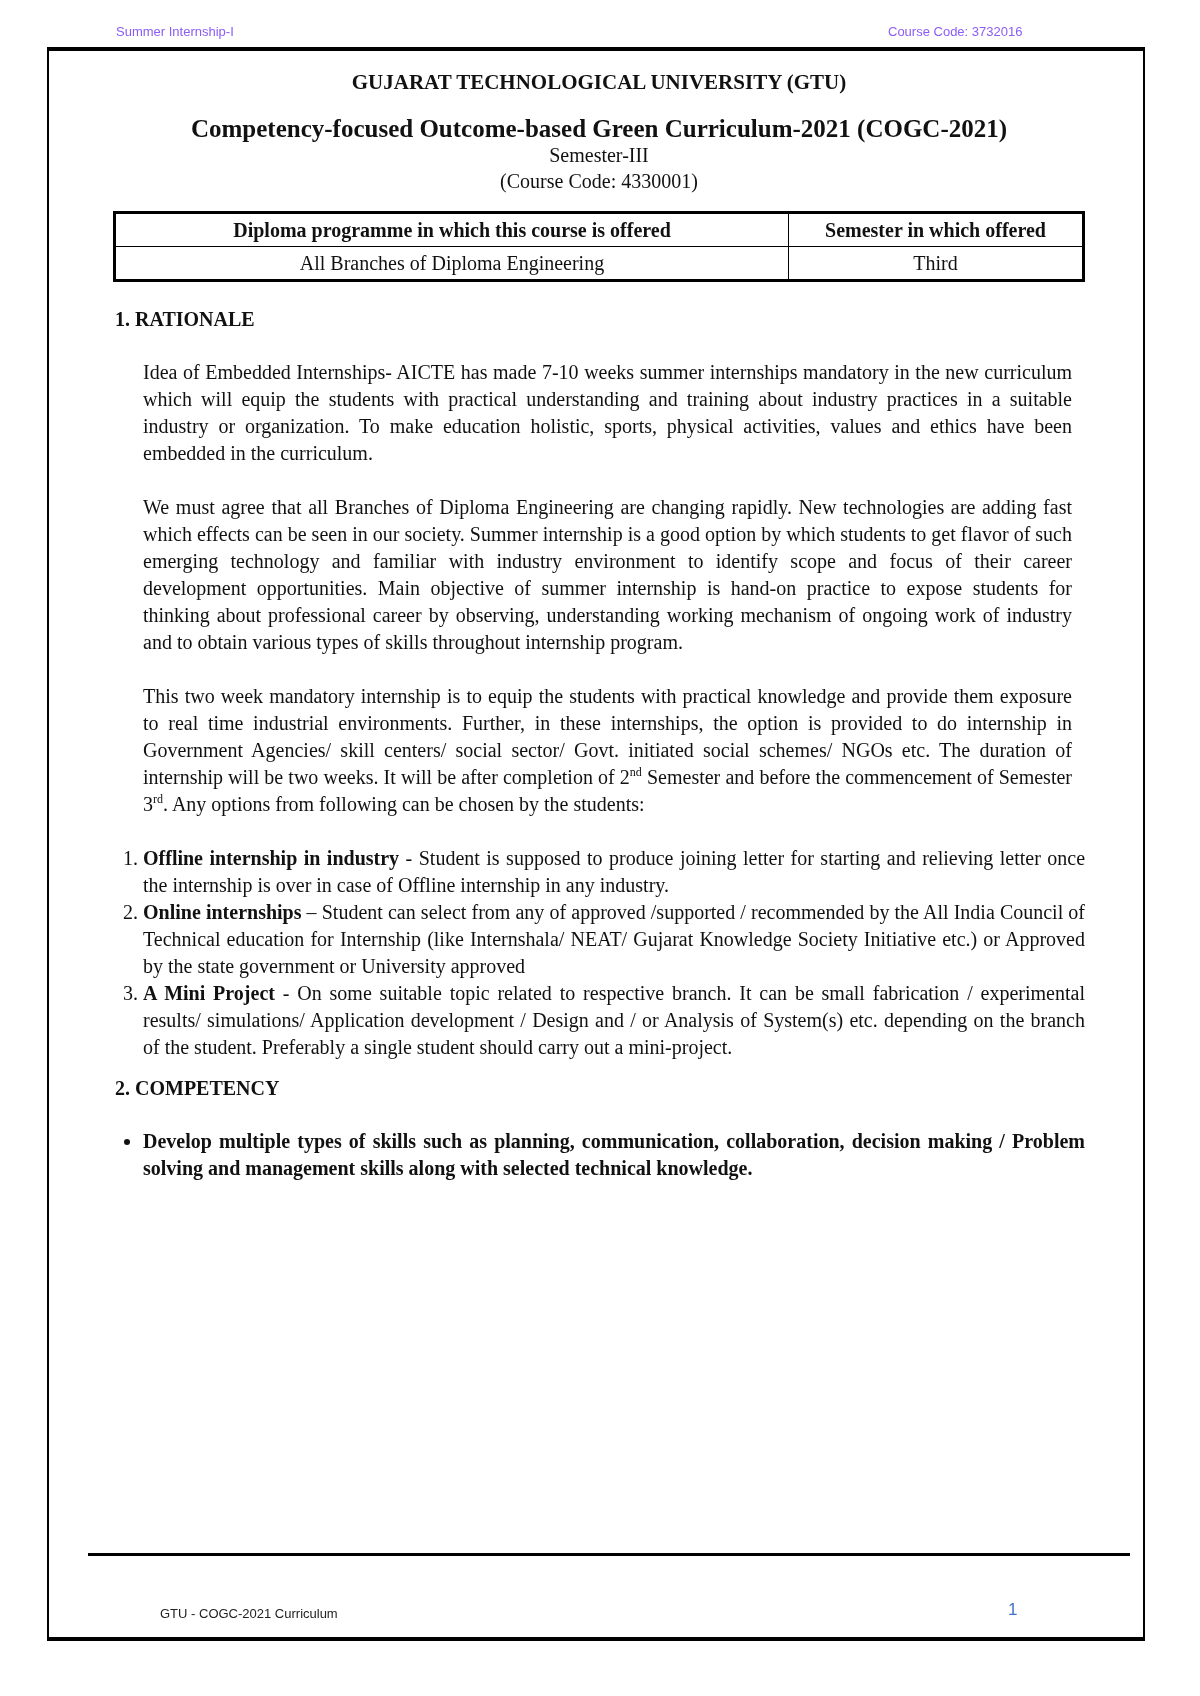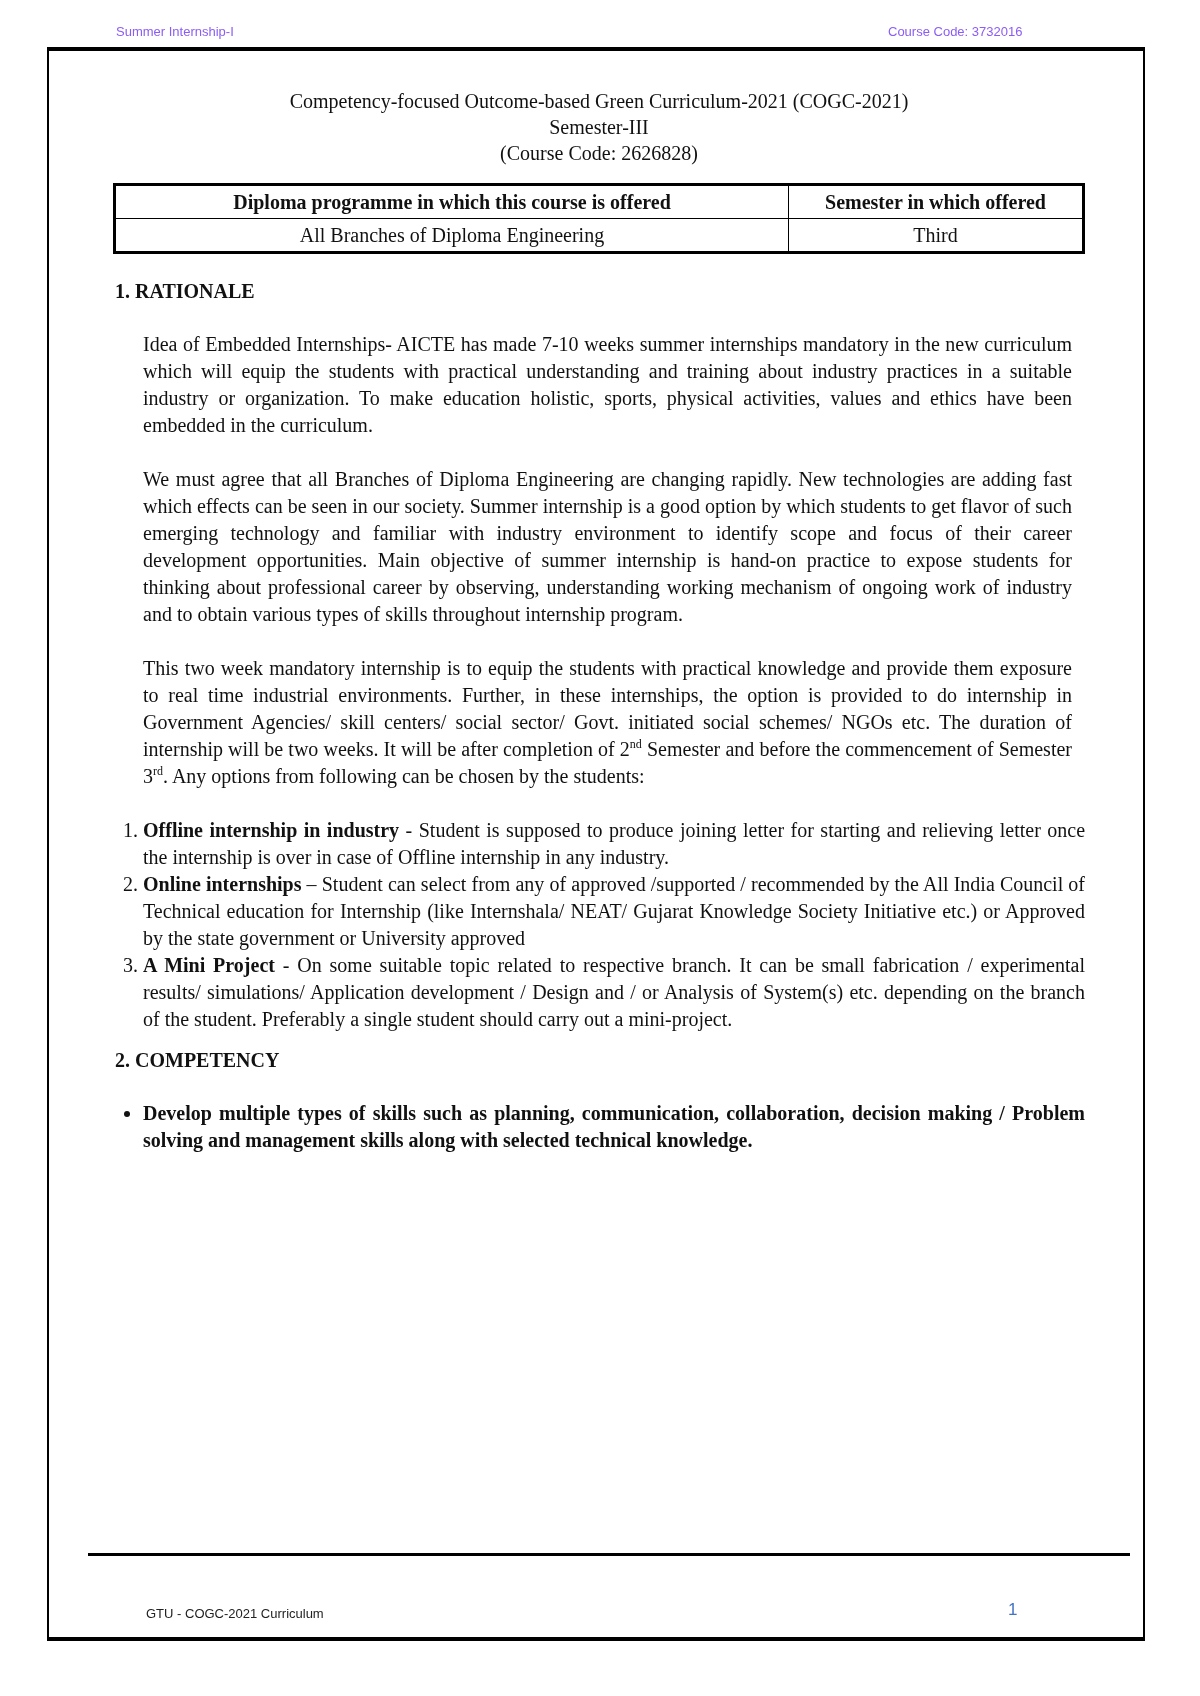--- a/index.html
+++ b/index.html
@@ -8,60 +8,61 @@
   .running-head { position:absolute; top:24px; font-family:"Liberation Sans", sans-serif;
                   font-size:13px; color:#8b5cf6; }
   .rh-left { left:116px; }
   .rh-right { left:888px; }
   .page-frame { position:absolute; left:47px; top:47px; width:1098px; height:1594px;
                 border:2px solid #000; border-top-width:4px; border-bottom-width:4px;
                 box-sizing:border-box; }
   .content { position:absolute; left:113px; top:68px; width:972px; }
   .center { text-align:center; }
   .title-main { font-weight:bold; font-size:21px; margin:0; line-height:28px; }
-  .title-sub { font-weight:normal; font-size:20px; margin:20px 0 0 0; line-height:26px; }
+  .title-sub { font-weight:bold; font-size:25px; margin:20px 0 0 0; line-height:26px; }
   .title-line { font-size:20px; margin:0; line-height:26px; }
   .title-course { font-weight:bold; font-size:20px; margin:22px 0 0 0; line-height:26px; }
   table.offer { margin-top:17px; width:972px; border-collapse:collapse;
                 border:3px solid #000; font-size:20px; }
   table.offer td, table.offer th { border:1px solid #000; text-align:center;
                 height:32px; padding:0 6px; }
   table.offer th { font-weight:bold; }
   table.offer th.c1, table.offer td.c1 { width:660px;margin-top:48px; }
   h2.sec { font-size:20px; font-weight:bold; margin:24px 0 0 2px; line-height:26px; }
   p.body { font-size:20px; line-height:27px; margin:13px; text-align:justify; }
   .indent { margin-left:30px !important; }
   .para-gap { margin-top:27px !important; }
   ol.opts { margin:27px 0 0 0; padding:0 0 0 30px; font-size:20px; line-height:27px; }
   ol.opts li { text-align:justify; padding-left:0; }
   ol.opts li b { font-weight:bold; }
   .comp-intro { font-size:20px; line-height:27px; margin:0; text-indent:-30px; padding-left:30px; }
   ul.comp { margin:27px 0 0 0; padding:0 0 0 30px; font-size:20px; line-height:27px;
             font-weight:bold; list-style:disc; }
   ul.comp li { text-align:justify; }
   .footer-rule { position:absolute; left:88px; top:1553px; width:1042px; height:3px; background:#000; }
-  .footer-left { position:absolute; left:146px; top:1606px; font-family:"Liberation Sans", sans-serif;
+  .footer-left { position:absolute; left:160px; top:1606px; font-family:"Liberation Sans", sans-serif;
                  font-size:13px; color:#222; }
   .footer-page { position:absolute; left:1008px; top:1600px; font-family:"Liberation Sans", sans-serif;
                  font-size:17px; color:#4472c4; }
   sup { font-size:12px; line-height:0; }
 </style>
 </head>
 <body>
 
 <div class="running-head rh-left">Summer Internship-I</div>
 <div class="running-head rh-right">Course Code: 3732016</div>
 
 <div class="page-frame"></div>
 
 <div class="content">
   <div class="center">
+    <p class="title-main">GUJARAT TECHNOLOGICAL UNIVERSITY (GTU)</p>
     <p class="title-sub">Competency-focused Outcome-based Green Curriculum-2021 (COGC-2021)</p>
     <p class="title-line">Semester-III</p>
-    <p class="title-line">(Course Code: 2626828)</p>
+    <p class="title-line">(Course Code: 4330001)</p>
   </div>
 
   <table class="offer">
     <tbody>
         <tr>
       <th class="c1">Diploma programme in which this course is offered</th>
       <th>Semester in which offered</th>
     </tr>
     <tr>
       <td class="c1">All Branches  of Diploma Engineering</td>

